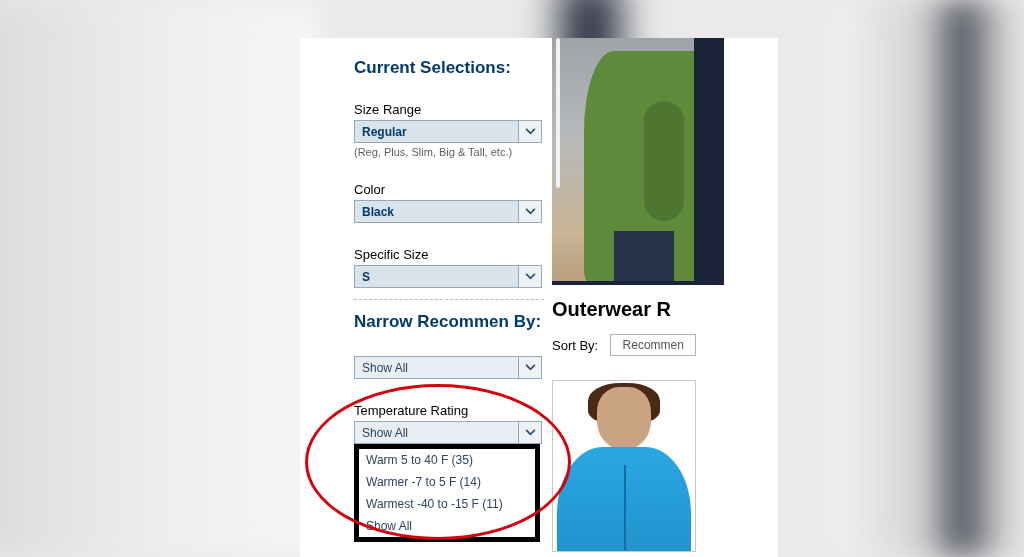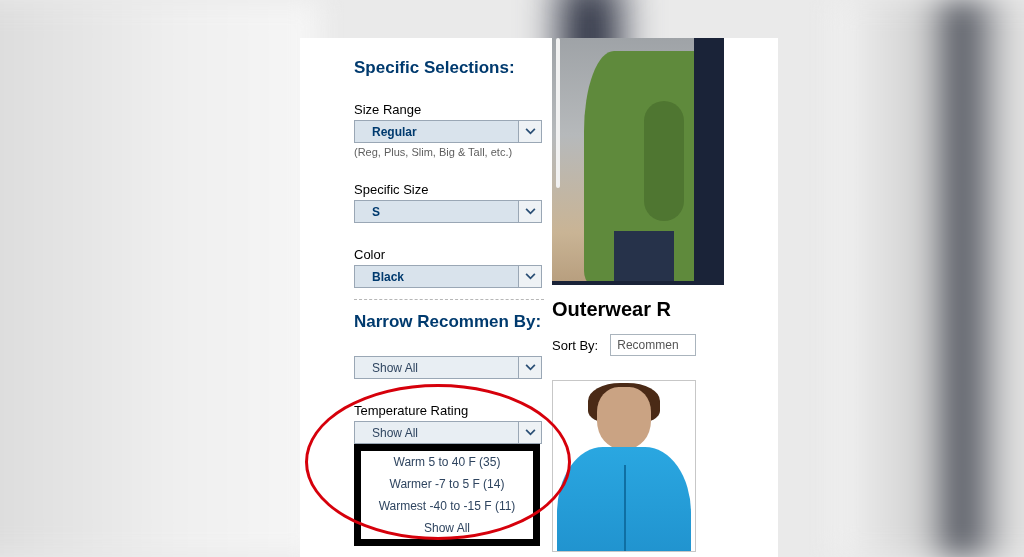--- a/index.html
+++ b/index.html
@@ -79,21 +79,20 @@
 
   .select-box {
     position: relative;
     width: 188px;
     height: 23px;
     border: 1px solid #9aa7b5;
     background: #d9e3ec;
     box-sizing: border-box;
     display: flex;
     align-items: center;
-    padding-left: 10px;
   }
   .select-box.narrow-val {
     background: #e8eef3;
   }
   .select-box .value {
     padding-left: 7px;
     font-size: 12px;
     font-weight: bold;
     color: #003a6e;
   }
@@ -126,25 +125,24 @@
   .dashed-divider {
     border: none;
     border-top: 1px dashed #b7b7b7;
     margin: 6px 0 12px 0;
     width: 190px;
   }
 
   .dropdown-list {
     position: absolute;
     width: 186px;
-    border: 7px solid #000000;
+    border: 5px solid #000000;
     background: #fff;
     box-sizing: border-box;
     z-index: 5;
-    text-align: center;
   }
   .dropdown-list .opt {
     padding: 4px 7px;
     font-size: 12px;
     color: #2f4560;
   }
 
   
   .ellipse-highlight {
     position: absolute;
@@ -221,20 +219,21 @@
     height: 22px;
     border: 1px solid #aab4bd;
     background: #fff;
     padding: 0 6px;
     font-size: 12px;
     color: #555;
     display: inline-flex;
     align-items: center;
     min-width: 86px;
     box-sizing: border-box;
+    justify-content: center;
   }
 
   .prod-card {
     position: absolute;
     left: 0;
     top: 342px;
     width: 142px;
     height: 170px;
     border: 1px solid #c7c7c7;
     background: #fff;
@@ -272,51 +271,51 @@
 <body>
 
 <div class="bg-blur bg-left"></div>
 <div class="bg-blur bg-right"></div>
 <div class="bg-center-dark"></div>
 
 <div class="panel">
 
   <div class="sidebar">
 
-    <h3 class="section-title">Specific Selections:</h3>
+    <h3 class="section-title">Current Selections:</h3>
 
     <div class="field-block">
       <div class="field-label">Size Range</div>
       <div class="select-box">
         <span class="value">Regular</span>
         <span class="select-caret">
           <svg viewBox="0 0 12 8">
               <path d="M1 1 L6 6 L11 1" fill="none" stroke="#2a4f75" stroke-width="2"></path>
             </svg>
         </span>
       </div>
       <div class="helper-text">(Reg, Plus, Slim, Big &amp; Tall, etc.)</div>
     </div>
 
     <div class="field-block">
+      <div class="field-label">Color</div>
+      <div class="select-box">
+        <span class="value">Black</span>
+        <span class="select-caret">
+          <svg viewBox="0 0 12 8">
+              <path d="M1 1 L6 6 L11 1" fill="none" stroke="#2a4f75" stroke-width="2"></path>
+            </svg>
+        </span>
+      </div>
+    </div>
+
+    <div class="field-block">
       <div class="field-label">Specific Size</div>
       <div class="select-box">
         <span class="value">S</span>
-        <span class="select-caret">
-          <svg viewBox="0 0 12 8">
-              <path d="M1 1 L6 6 L11 1" fill="none" stroke="#2a4f75" stroke-width="2"></path>
-            </svg>
-        </span>
-      </div>
-    </div>
-
-    <div class="field-block">
-      <div class="field-label">Color</div>
-      <div class="select-box">
-        <span class="value">Black</span>
         <span class="select-caret">
           <svg viewBox="0 0 12 8">
               <path d="M1 1 L6 6 L11 1" fill="none" stroke="#2a4f75" stroke-width="2"></path>
             </svg>
         </span>
       </div>
     </div>
 
     <hr class="dashed-divider">
 

